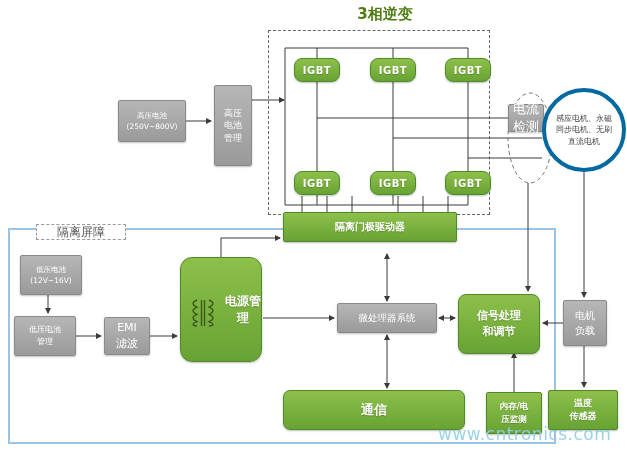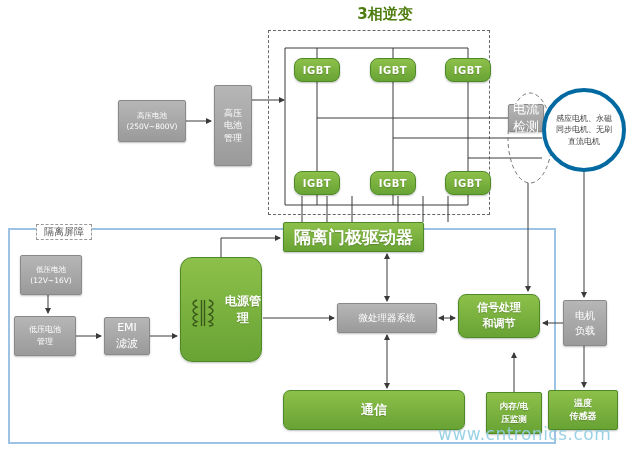--- a/index.html
+++ b/index.html
@@ -31,21 +31,21 @@
     font-weight:bold;text-shadow:0 1px 1px rgba(0,0,0,.2);
     box-shadow:0 1px 2px rgba(0,0,0,.25);
   }
   .igbt{font-size:10px;letter-spacing:.5px;border-radius:8px;}
   .motor-circle{
     border-radius:50%;background:#fff;border:4px solid #0369a1;color:#444;
     font-size:8px;line-height:1.45;padding:0 7px;white-space:normal;z-index:2;
   }
   .title{font-size:15px;font-weight:600;color:#4d7c0f;text-align:center;z-index:2;}
   .iso-label{
-    font-size:10px;color:#555;background:#fff;padding:1px 7px;
+    font-size:12px;color:#555;background:#fff;padding:1px 20px;
     border:1px dashed #999;z-index:2;display:flex;align-items:center;justify-content:center;text-align:center;
   }
   .watermark{font-size:17px;color:var(--watermark);opacity:.92;z-index:3;letter-spacing:.5px;}
   .pm-inner{display:flex;flex-direction:row;align-items:center;justify-content:flex-start;width:100%;height:100%;}
   .pm-label{flex:1;display:flex;align-items:center;justify-content:center;font-size:12px;}
 </style>
 </head>
 <body>
 
 <div class="canvas">
@@ -117,21 +117,21 @@
   <div class="abs node box-green igbt" style="left:370px;top:58px;width:46px;height:24px">IGBT</div>
   <div class="abs node box-green igbt" style="left:445px;top:58px;width:46px;height:24px">IGBT</div>
   <div class="abs node box-green igbt" style="left:294px;top:171px;width:46px;height:24px">IGBT</div>
   <div class="abs node box-green igbt" style="left:370px;top:171px;width:46px;height:24px">IGBT</div>
   <div class="abs node box-green igbt" style="left:445px;top:171px;width:46px;height:24px">IGBT</div>
 
   <div class="abs node box-gray" style="left:508px;top:104px;width:36px;height:28px;font-size:13px;line-height:1.4">电流
 检测</div>
   <div class="abs node motor-circle" style="left:542px;top:88px;width:84px;height:84px">感应电机、永磁同步电机、无刷直流电机</div>
 
-  <div class="abs node box-green" style="left:283px;top:222px;width:141px;height:30px;font-size:17px">隔离门极驱动器</div>
+  <div class="abs node box-green" style="left:283px;top:212px;width:174px;height:30px;font-size:10px">隔离门极驱动器</div>
 
   <div class="abs iso-label" style="left:36px;top:224px;height:16px">隔离屏障</div>
 
   <div class="abs node box-gray" style="left:20px;top:255px;width:62px;height:40px;font-size:7.5px;line-height:1.5">低压电池
 (12V~16V)</div>
   <div class="abs node box-gray" style="left:14px;top:316px;width:62px;height:40px;font-size:8px;line-height:1.5">低压电池
 管理</div>
   <div class="abs node box-gray" style="left:104px;top:317px;width:46px;height:38px;font-size:11px;line-height:1.5">EMI
 滤波</div>
 
@@ -143,21 +143,21 @@
           <path d="M28,3 Q36,6.6 28,10.2 Q36,13.8 28,17.4 Q36,21 28,24.6 Q36,28.2 28,29"></path>
           <line x1="20.5" y1="3" x2="20.5" y2="29"></line>
           <line x1="23.5" y1="3" x2="23.5" y2="29"></line>
         </g>
       </svg>
       <div class="pm-label">电源管理</div>
     </div>
   </div>
 
   <div class="abs node box-gray" style="left:337px;top:303px;width:100px;height:30px;font-size:9.5px">微处理器系统</div>
-  <div class="abs node box-green" style="left:458px;top:294px;width:82px;height:44px;font-size:11px;line-height:1.5;border-radius:8px">信号处理
+  <div class="abs node box-green" style="left:458px;top:294px;width:82px;height:60px;font-size:11px;line-height:1.5;border-radius:8px">信号处理
 和调节</div>
   <div class="abs node box-gray" style="left:563px;top:300px;width:44px;height:46px;font-size:10px;line-height:1.5">电机
 负载</div>
 
   <div class="abs node box-green" style="left:486px;top:392px;width:56px;height:42px;font-size:8.5px;line-height:1.5">内存/电
 压监测</div>
   <div class="abs node box-green" style="left:283px;top:390px;width:182px;height:40px;font-size:13px;border-radius:7px">通信</div>
   <div class="abs node box-green" style="left:548px;top:390px;width:70px;height:40px;font-size:9px;line-height:1.5">温度
 传感器</div>
 

